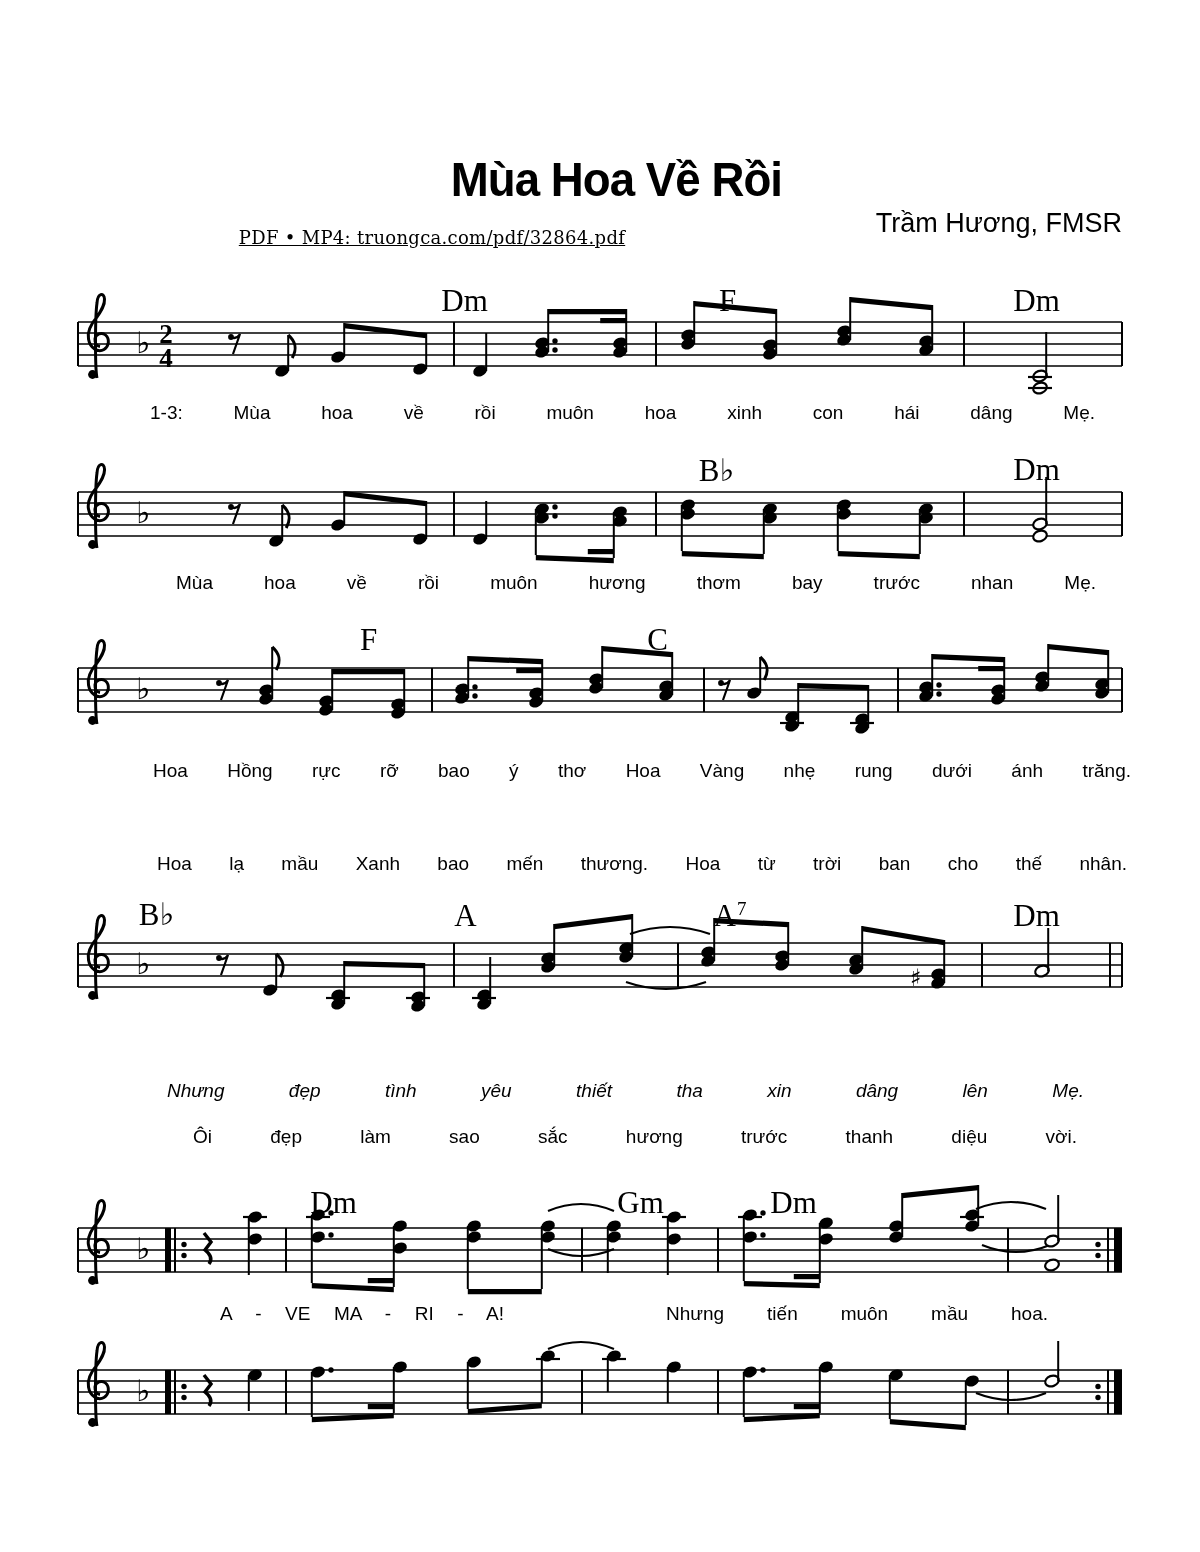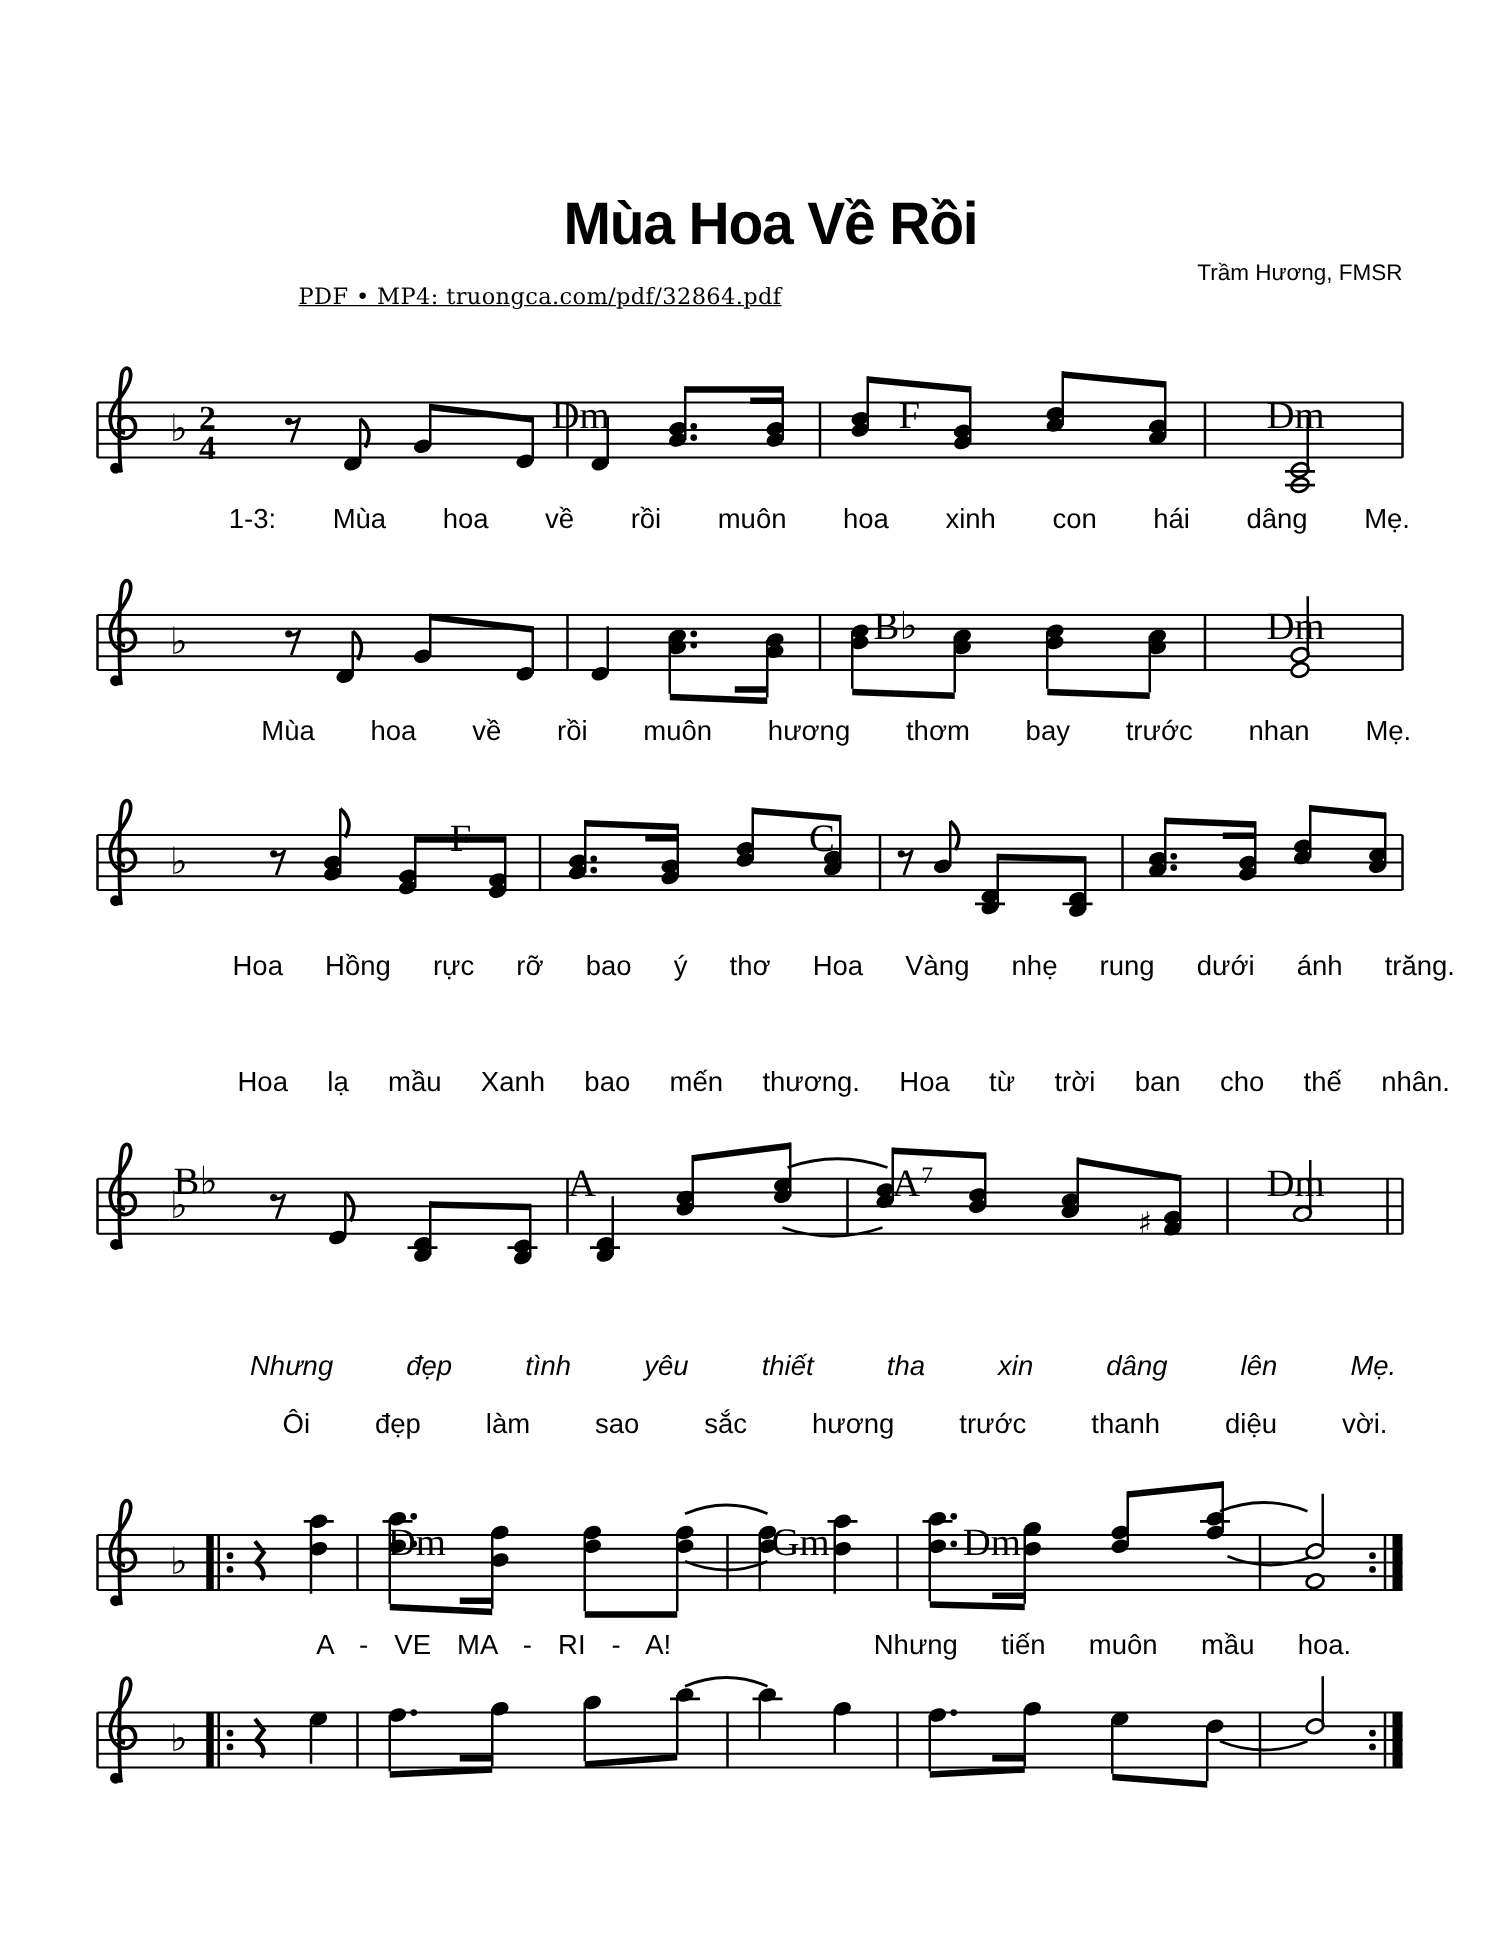--- a/index.html
+++ b/index.html
@@ -3,26 +3,26 @@
 <meta charset="utf-8">
 <style>
   html,body{margin:0;padding:0;background:#e8e8e8;}
   #sheet{position:relative;width:1200px;height:1552px;background:#ffffff;margin:0 auto;
          font-family:"Liberation Sans",sans-serif;color:#000;overflow:hidden;}
   .title{position:absolute;top:152px;left:16px;width:100%;text-align:center;
          font-size:48px;font-weight:bold;letter-spacing:-1px;}
   .title span{display:inline-block;transform:scaleX(.95);}
   .subtitle{position:absolute;top:227px;left:0;width:72%;text-align:center;
             font-family:"DejaVu Serif",serif;font-size:18px;letter-spacing:.3px;text-decoration:underline;}
-  .composer{position:absolute;top:208px;right:78px;font-size:18px;}
+  .composer{position:absolute;top:208px;right:78px;font-size:27px;}
   .chord{position:absolute;transform:translateX(-50%);
-         font-family:"Liberation Serif","DejaVu Sans",serif;font-size:31px;white-space:nowrap;margin-top:31px;}
+         font-family:"Liberation Serif","DejaVu Sans",serif;font-size:31px;white-space:nowrap;}
   .chord .sup{font-size:19px;position:relative;top:-11px;margin-left:1px;}
-  .lyric{position:absolute;font-size:22px;line-height:1.15;white-space:nowrap;
-         text-align:justify;text-align-last:justify;display:block;margin-left:33px;}
+  .lyric{position:absolute;font-size:19px;line-height:1.15;white-space:nowrap;
+         text-align:justify;text-align-last:justify;display:block;}
   .lyric.it{font-style:italic;}
   .staffsvg{position:absolute;left:70px;width:1060px;height:135px;}
 </style>
 </head>
 <body>
 
 <div id="sheet">
 
   <svg width="0" height="0" style="position:absolute">
     <defs>

